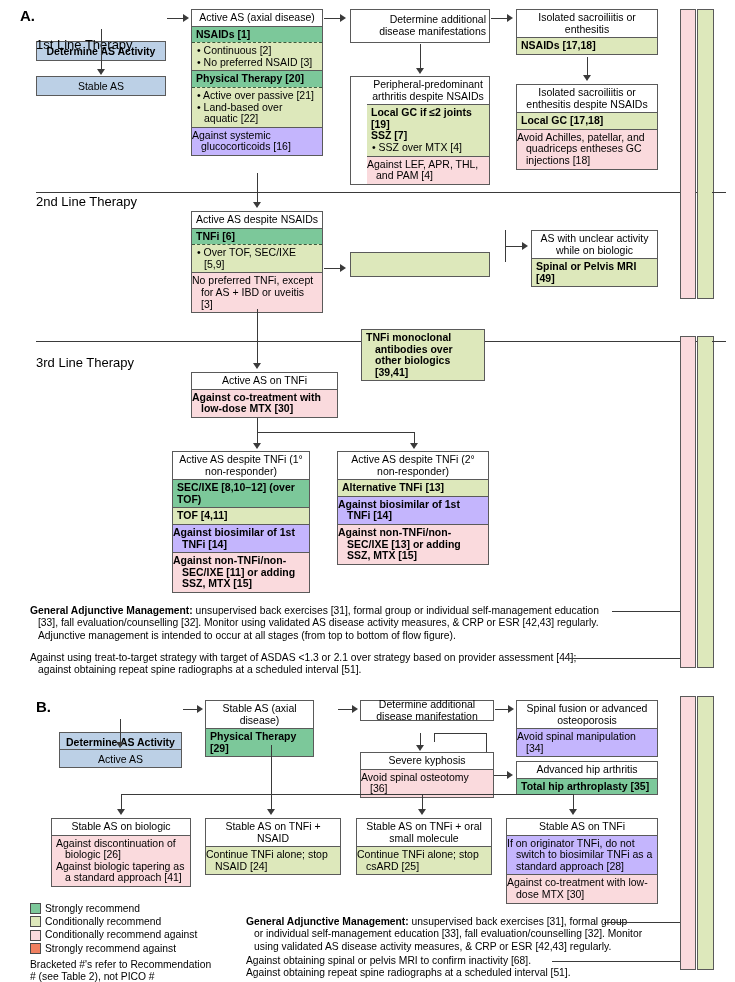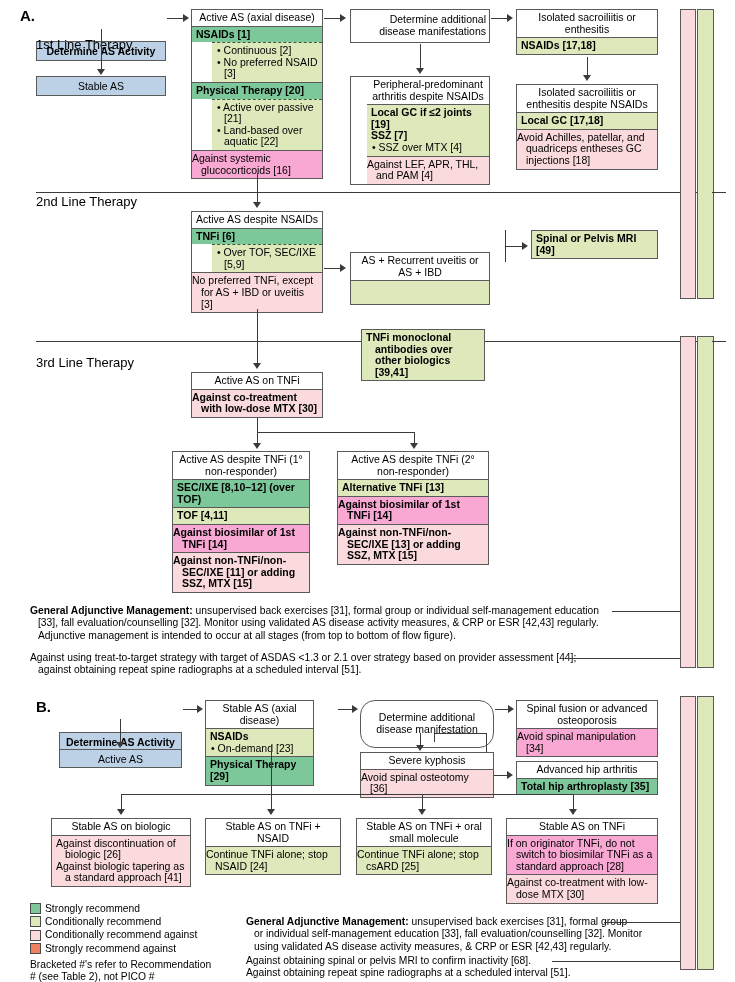--- a/index.html
+++ b/index.html
@@ -16,25 +16,25 @@
     border:1px solid #5a5a5a;
     background:#fff;
     font-size:10.5px;line-height:11.6px;
   }
   .hdr{
     padding:2px 3px 2px 3px;text-align:center;background:#fff;
     border-bottom:1px solid #5a5a5a;
   }
   .seg{padding:2px 4px 2px 4px;}
   .seg + .seg{border-top:1px solid #5a5a5a;}
-  .seg.dashed + .seg.dashedbelow, .seg.dashtop{border-top:1px dashed #3c5a3c;margin-left:20px;}
+  .seg.dashed + .seg.dashedbelow, .seg.dashtop{border-top:1px dashed #3c5a3c;}
   .g-strong{background:#7cc89a;}
   .g-cond{background:#dde8bb;}
   .r-cond{background:#fadadd;}
-  .r-strong{background:#f9a8d4;}
+  .r-strong{background:#c4b5fd;}
   .bul{padding-left:8px;text-indent:-7px;}
   .ind{padding-left:9px;text-indent:-9px;}
   b{font-weight:bold;}
 
   .bluebox{
     position:absolute;box-sizing:border-box;
     border:1px solid #5a5a5a;background:#bcd0e6;
     font-size:10.5px;line-height:12px;text-align:center;
     display:flex;align-items:center;justify-content:center;
   }
@@ -146,45 +146,45 @@
   <div class="seg g-cond dashtop">
     <div class="bul">• Over TOF, SEC/IXE [5,9]</div>
   </div>
   <div class="seg r-cond ind">No preferred TNFi, except for AS + IBD or uveitis [3]</div>
 </div>
 
 <div class="ln hline" style="left:324px;top:268px;width:17px;"></div>
 <div class="arrow-r" style="left:340px;top:264px;"></div>
 
 <div class="box" style="left:350px;top:252px;width:140px;">
-  <div class="hdr">AS + Recurrent uveitis or AS + IBD</div>
   <div class="seg g-cond" style="height:19px;"></div>
 </div>
 
 <div class="ln vline" style="left:505px;top:230px;height:32px;"></div>
 <div class="ln hline" style="left:505px;top:230px;width:0px;"></div>
 <div class="ln hline" style="left:505px;top:246px;width:18px;"></div>
 <div class="arrow-r" style="left:522px;top:242px;"></div>
 
 <div class="box" style="left:531px;top:230px;width:127px;">
+  <div class="hdr">AS with unclear activity while on biologic</div>
   <div class="seg g-cond"><b>Spinal or Pelvis MRI [49]</b></div>
 </div>
 
 <div class="ln hline" style="left:36px;top:341px;width:325px;"></div>
 <div class="ln hline" style="left:485px;top:341px;width:213px;"></div>
 <div class="lbl" style="left:36px;top:357px;">3rd Line Therapy</div>
 
 <div class="ln vline" style="left:257px;top:309px;height:55px;"></div>
 <div class="arrow-d" style="left:253px;top:363px;"></div>
 
 <div class="box g-cond" style="left:361px;top:329px;width:124px;padding:2px 4px;">
   <div class="ind"><b>TNFi monoclonal antibodies over other biologics [39,41]</b></div>
 </div>
 
-<div class="box" style="left:191px;top:372px;width:132px;">
+<div class="box" style="left:191px;top:372px;width:147px;">
   <div class="hdr">Active AS on TNFi</div>
   <div class="seg r-cond ind"><b>Against co-treatment with low-dose MTX [30]</b></div>
 </div>
 
 <div class="ln vline" style="left:257px;top:418px;height:14px;"></div>
 <div class="ln hline" style="left:257px;top:432px;width:158px;"></div>
 <div class="ln vline" style="left:257px;top:432px;height:12px;"></div>
 <div class="ln vline" style="left:414px;top:432px;height:12px;"></div>
 <div class="arrow-d" style="left:253px;top:443px;"></div>
 <div class="arrow-d" style="left:410px;top:443px;"></div>
@@ -229,31 +229,27 @@
 
 <div class="bluebox bold" style="left:59px;top:700px;width:123px;height:19px;">Determine AS Activity</div>
 <div class="bluebox" style="left:59px;top:749px;width:123px;height:19px;">Active AS</div>
 <div class="ln vline" style="left:120px;top:719px;height:23px;"></div>
 <div class="arrow-d" style="left:116px;top:742px;"></div>
 <div class="ln hline" style="left:183px;top:709px;width:15px;"></div>
 <div class="arrow-r" style="left:197px;top:705px;"></div>
 
 <div class="box" style="left:205px;top:700px;width:109px;">
   <div class="hdr">Stable AS (axial disease)</div>
-  <div class="seg g-cond">
-    <div><b>NSAIDs</b></div>
-    <div class="bul">• On-demand [23]</div>
-  </div>
   <div class="seg g-strong"><b>Physical Therapy [29]</b></div>
 </div>
 
 <div class="ln hline" style="left:338px;top:709px;width:15px;"></div>
 <div class="arrow-r" style="left:352px;top:705px;"></div>
 
-<div class="box" style="left:360px;top:700px;width:134px;height:48px;display:flex;align-items:center;justify-content:center;border-radius:15px;">
+<div class="box" style="left:360px;top:700px;width:134px;height:21px;display:flex;align-items:center;justify-content:center;">
   <div style="text-align:center;padding:0 3px;">Determine additional disease manifestation</div>
 </div>
 
 <div class="ln hline" style="left:495px;top:709px;width:14px;"></div>
 <div class="arrow-r" style="left:508px;top:705px;"></div>
 <div class="ln vline" style="left:420px;top:733px;height:13px;"></div>
 <div class="arrow-d" style="left:416px;top:745px;"></div>
 
 <div class="ln vline" style="left:434px;top:733px;height:9px;"></div>
 <div class="ln hline" style="left:434px;top:733px;width:52px;"></div>

